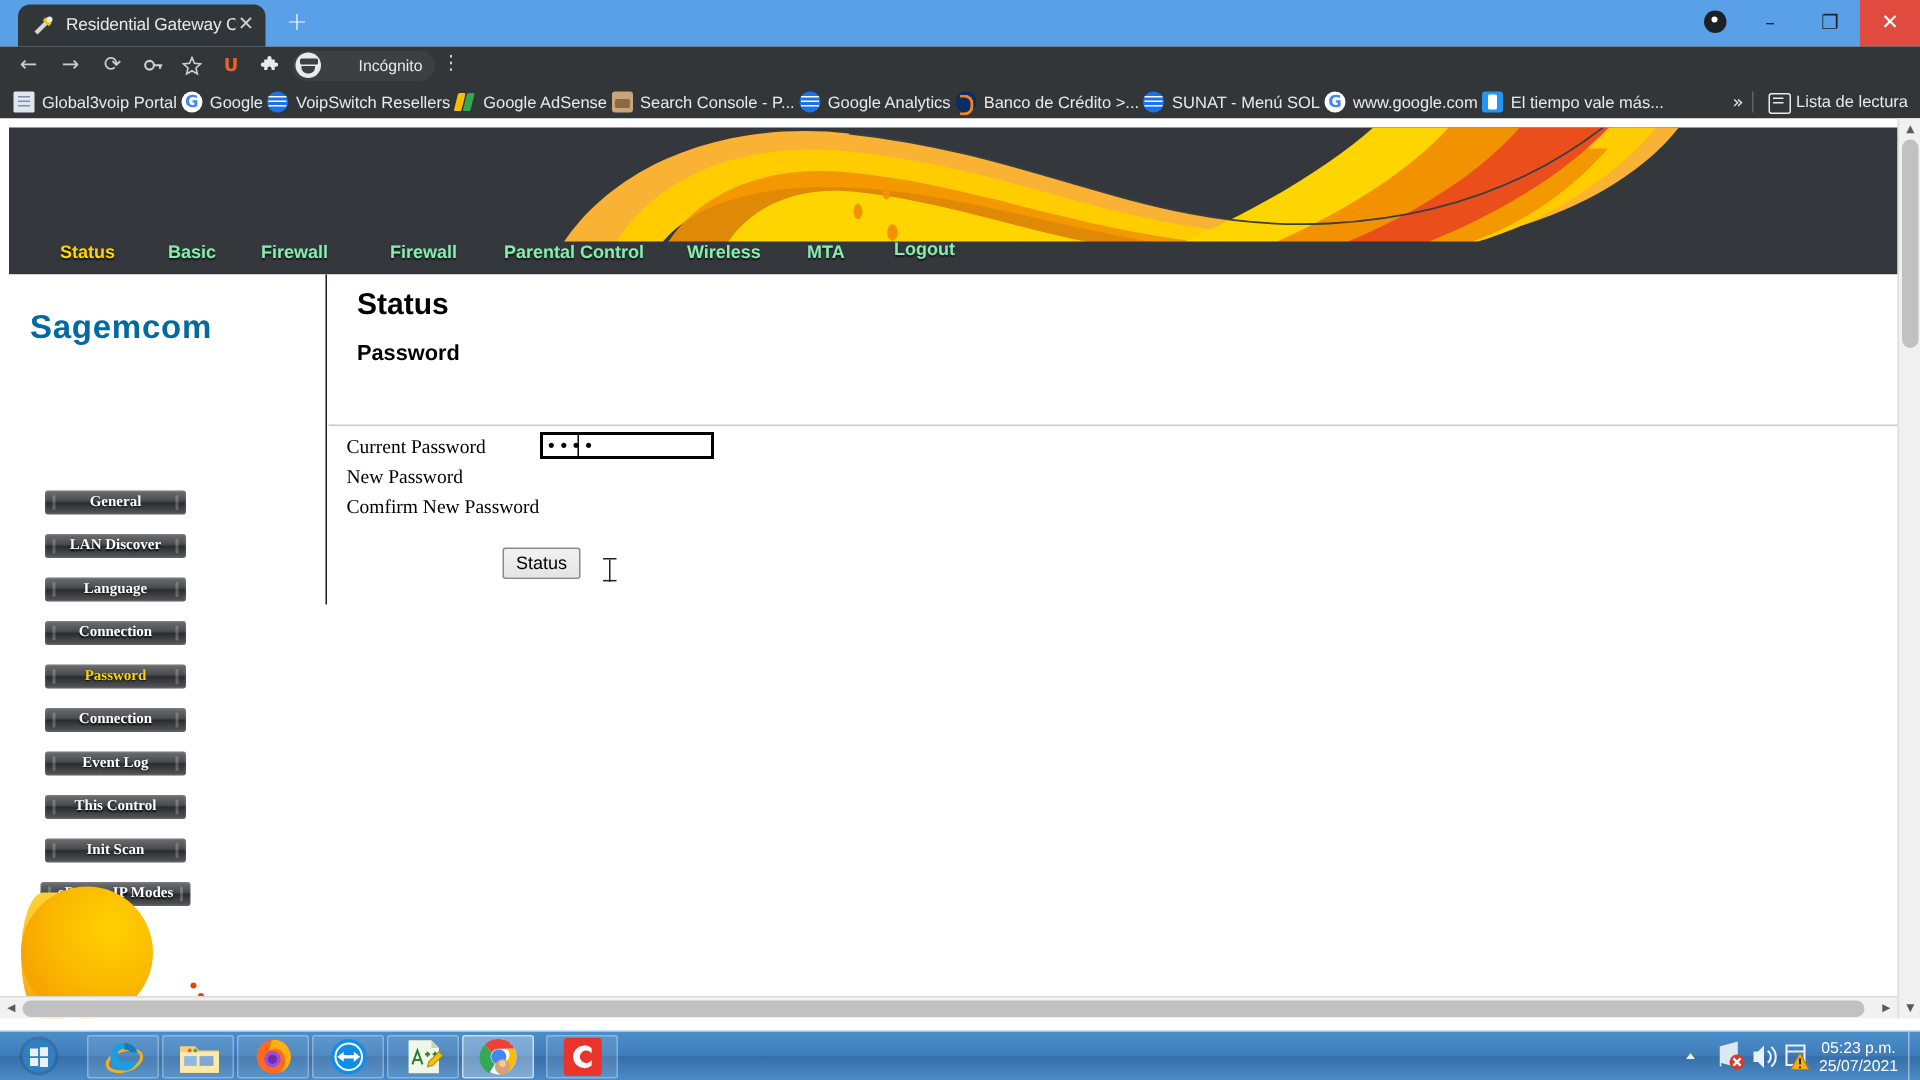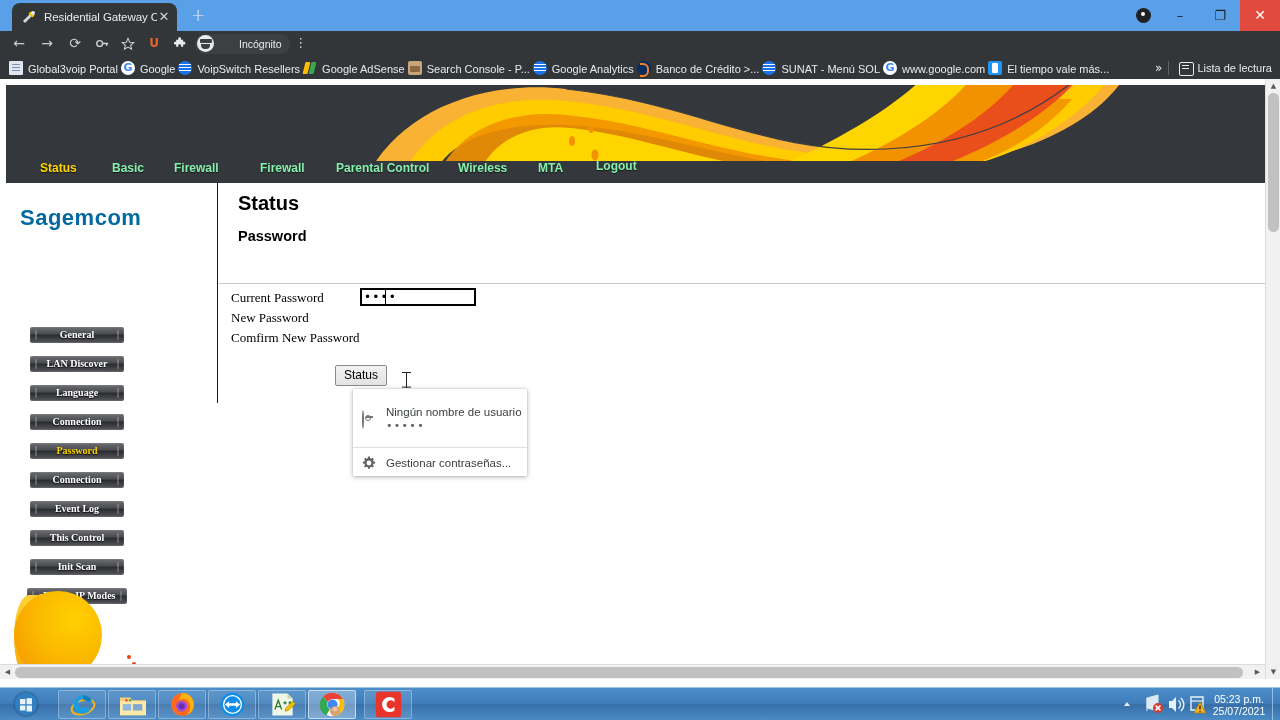--- a/index.html
+++ b/index.html
@@ -614,40 +614,20 @@
         <div class="form-lbl" style="top:147px">Comfirm New Password</div>
 
         <div class="pw-input"></div>
         <div class="pw-dots">••••</div>
         <div class="caret"></div>
 
         <div class="apply-btn">Status</div>
       </div>
     </div>
 
-    <div class="pwdrop">
-      <div class="pwdrop-row" style="top:10px;height:40px">
-        <span class="pwdrop-ico">
-          <span class="ico-key-circle"></span>
-        </span>
-        <span>
-          <div class="pw-user">Ningún nombre de usuario</div>
-          <div class="pw-masked">•••••</div>
-        </span>
-      </div>
-      <div class="pwdrop-sep"></div>
-      <div class="pwdrop-row" style="top:62px;height:24px">
-        <span class="pwdrop-ico">
-          <svg class="gear-ico" viewBox="0 0 16 16">
-            <path d="M8 5.2 A2.8 2.8 0 1 0 8 10.8 A2.8 2.8 0 1 0 8 5.2 Z M7 0.6 h2 l.3 1.8 1.4 .6 1.5-1 1.4 1.4 -1 1.5 .6 1.4 1.8 .3 v2 l-1.8 .3 -.6 1.4 1 1.5 -1.4 1.4 -1.5-1 -1.4 .6 -.3 1.8 h-2 l-.3-1.8 -1.4-.6 -1.5 1 -1.4-1.4 1-1.5 -.6-1.4 -1.8-.3 v-2 l1.8-.3 .6-1.4 -1-1.5 1.4-1.4 1.5 1 1.4-.6 Z" fill="#5f6368" fill-rule="evenodd"></path>
-          </svg>
-        </span>
-        <span class="pw-manage">Gestionar contraseñas...</span>
-      </div>
-    </div>
 
     <div class="ibeam"></div>
 
     <div class="hscroll">
       <div class="h-arrow" style="left:0">◀</div>
       <div class="hthumb"></div>
       <div class="h-arrow" style="right:0">▶</div>
     </div>
   </div>
 

